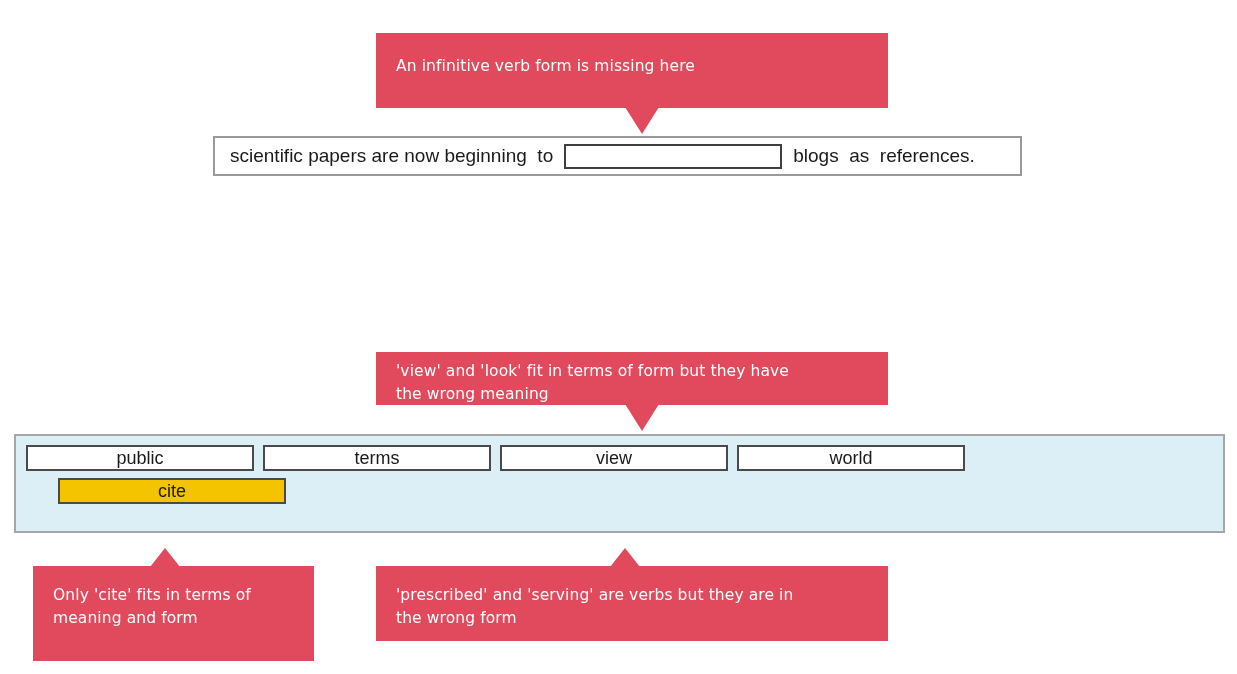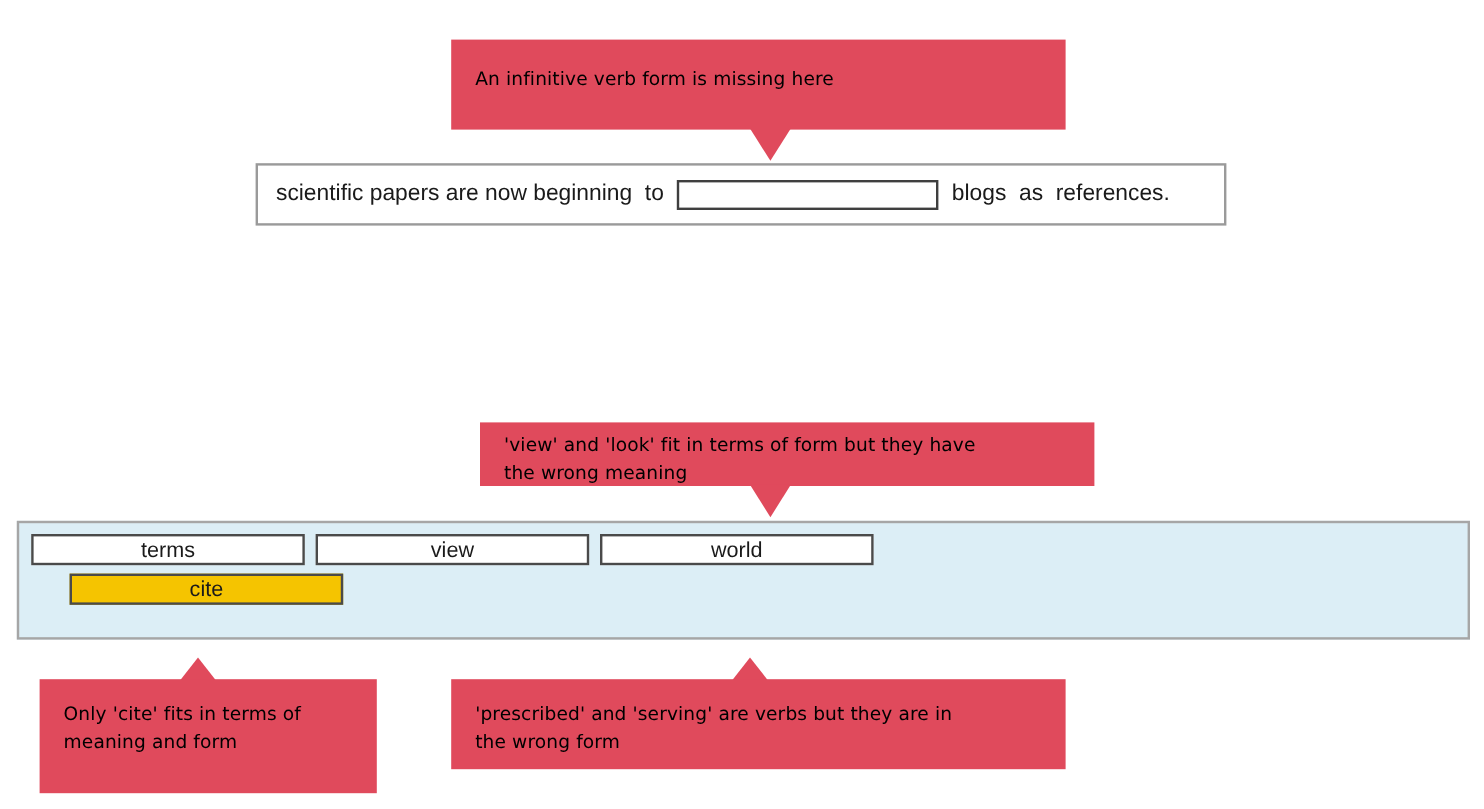--- a/index.html
+++ b/index.html
@@ -21,21 +21,21 @@
     background: #e04a5c;
     color: #ffffff;
     box-sizing: border-box;
     overflow: hidden;
   }
   .callout-text {
     display: block;
     font-family: "DejaVu Sans", sans-serif;
     font-size: 15.5px;
     line-height: 23px;
-    color: #000000;
+    color: #ffffff;
     letter-spacing: 0.1px;
     white-space: pre-line;
   }
   
   .tail-down {
     position: absolute;
     width: 0;
     height: 0;
     border-left: 17px solid transparent;
     border-right: 17px solid transparent;
@@ -50,21 +50,21 @@
     border-right: 15px solid transparent;
     border-bottom: 19px solid #e04a5c;
   }
 
   
   #sentence-strip {
     position: absolute;
     left: 213px;
     top: 136px;
     width: 809px;
-    height: 52px;
+    height: 40px;
     border: 2px solid #9a9a9a;
     background: #ffffff;
     box-sizing: border-box;
     display: flex;
     align-items: center;
     padding: 0 8px;
   }
   .sentence-word {
     font-family: "Liberation Sans", sans-serif;
     font-size: 19px;
@@ -124,28 +124,29 @@
   <span class="callout-text">An infinitive verb form is missing here</span>
 </div>
 <div class="tail-down" style="left:625px; top:107px;"></div>
 
 <div id="sentence-strip">
   <span class="sentence-word">scientific papers are now beginning  to</span>
   <input id="sentence-blank" type="text" value="" placeholder="" style="">
   <span class="sentence-word">blogs  as  references.</span>
 </div>
 
-<div class="callout" style="left:376px; top:352px; width:512px; height:53px; padding:8px 20px 0 20px;margin-left:24px;">
+<div class="callout" style="left:376px; top:352px; width:512px; height:53px; padding:8px 20px 0 20px;">
   <span class="callout-text">'view' and 'look' fit in terms of form but they have
 the wrong meaning</span>
 </div>
 <div class="tail-down" style="left:625px; top:404px;"></div>
 
 <div id="word-bank">
   <div class="word-row">
+    <div class="word-chip">public</div>
     <div class="word-chip">terms</div>
     <div class="word-chip">view</div>
     <div class="word-chip">world</div>
   </div>
   <div class="word-row">
     <div class="word-chip selected">cite</div>
   </div>
 </div>
 
 <div class="tail-up" style="left:150px; top:548px;"></div>

